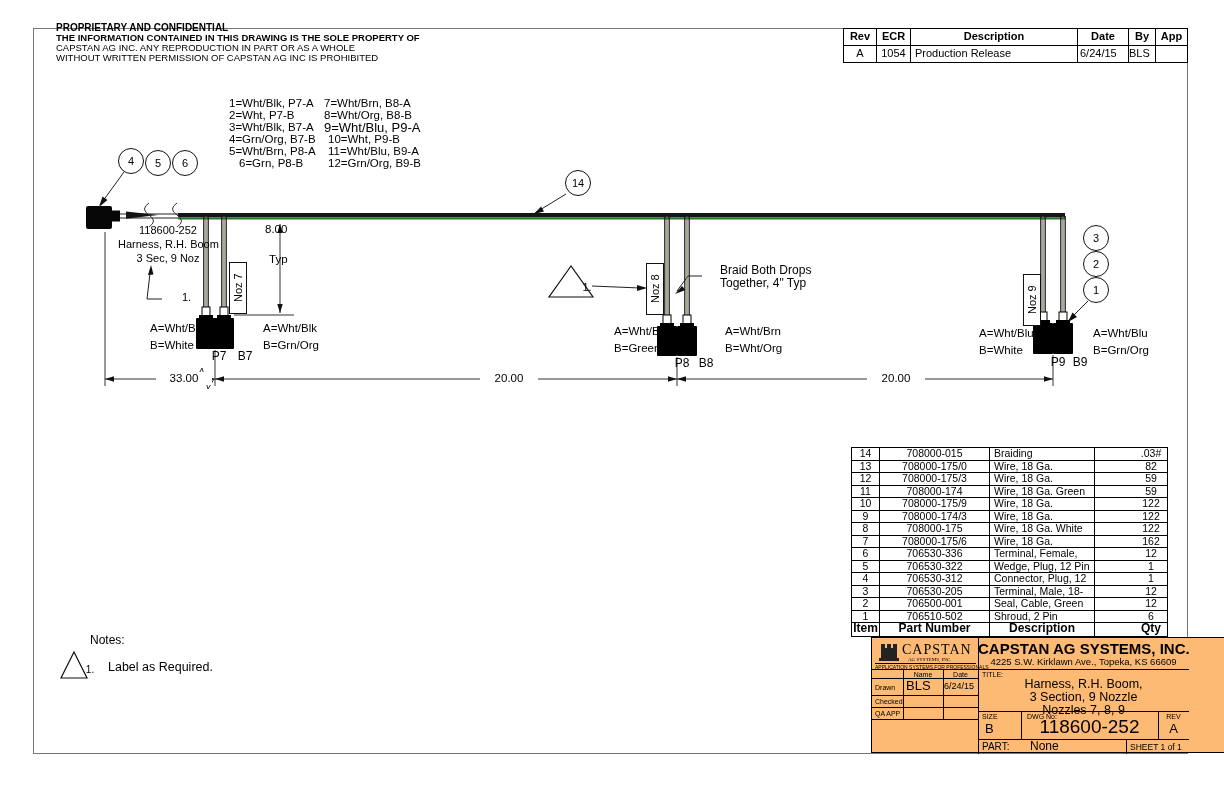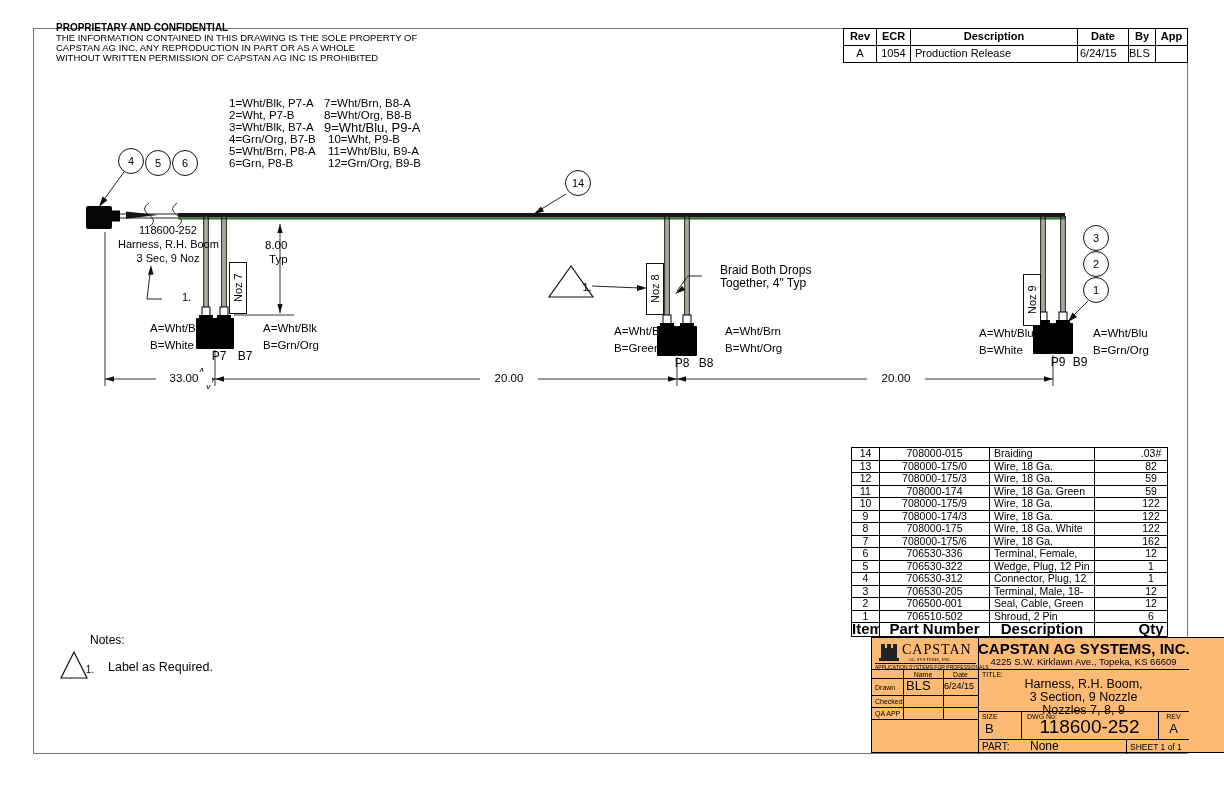--- a/index.html
+++ b/index.html
@@ -29,21 +29,21 @@
   .revtbl .c5{flex:1;text-align:center;}
   
   .parts{position:absolute;left:851px;top:447px;width:317px;height:190px;border:1px solid #000;box-sizing:border-box;background:#fff;}
   .parts .tr{display:flex;height:12.5px;border-bottom:1px solid #000;box-sizing:border-box;font-size:10.5px;line-height:11.5px;overflow:hidden;}
   .parts .td{border-right:1px solid #000;box-sizing:border-box;overflow:hidden;}
   .parts .td:last-child{border-right:none;}
   .parts .td:nth-child(1){width:28px;text-align:center;}
   .parts .td:nth-child(2){width:110px;text-align:center;}
   .parts .td:nth-child(3){flex:1;padding-left:4px;}
   .parts .td:nth-child(4){width:32px;text-align:center;margin-left:40px;}
-  .parts .tr.head{height:13px;font-weight:bold;border-bottom:none;font-size:15px;}
+  .parts .tr.head{height:13px;font-weight:bold;border-bottom:none;font-size:12px;}
   .parts .tr.head .td{text-align:center;padding-left:0;}
   
   .tblock{position:absolute;left:851px;top:637px;width:380px;height:116px;border:1px solid #000;box-sizing:border-box;background:#fdba74;margin-left:20px;}
   .tblock .ln{position:absolute;background:#000;}
   .tblock .tt{position:absolute;white-space:nowrap;line-height:1.05;}
 </style>
 </head>
 <body>
 
 <div class="svgwrap">
@@ -152,21 +152,21 @@
     <polygon points="677,379 668,376.3 668,381.7"></polygon>
     <polygon points="677,379 686,376.3 686,381.7"></polygon>
     <polygon points="1053,379 1044,376.3 1044,381.7"></polygon>
     <polygon points="280,224 277.3,233 282.7,233"></polygon>
     <polygon points="280,313 277.3,304 282.7,304"></polygon>
   </g>
 </svg>
 </div>
 
 <div class="t" style="left:40px;top:22px;font-size:10px;font-weight:bold;">PROPRIETARY AND CONFIDENTIAL</div>
-<div class="t" style="left:40px;top:33px;font-size:9.5px;">THE INFORMATION CONTAINED IN THIS DRAWING IS THE SOLE PROPERTY OF</div>
+<div class="t" style="left:40px;top:33px;font-size:9.5px;font-weight:bold;">THE INFORMATION CONTAINED IN THIS DRAWING IS THE SOLE PROPERTY OF</div>
 <div class="t" style="left:40px;top:43px;font-size:9.5px;">CAPSTAN AG INC. ANY REPRODUCTION IN PART OR AS A WHOLE</div>
 <div class="t" style="left:40px;top:53px;font-size:9.5px;">WITHOUT WRITTEN PERMISSION OF CAPSTAN AG INC IS PROHIBITED</div>
 
 <div class="revtbl">
   <div class="rrow hd">
     <div class="cell c0">Rev</div>
     <div class="cell c1">ECR</div>
     <div class="cell c2">Description</div>
     <div class="cell c3">Date</div>
     <div class="cell c4">By</div>
@@ -181,21 +181,21 @@
     <div class="cell c5"></div>
   </div>
 </div>
 
 <div>
   <div class="t" style="left:213px;top:97px;font-size:11.5px;">1=Wht/Blk, P7-A</div>
   <div class="t" style="left:213px;top:109px;font-size:11.5px;">2=Wht, P7-B</div>
   <div class="t" style="left:213px;top:121px;font-size:11.5px;">3=Wht/Blk, B7-A</div>
   <div class="t" style="left:213px;top:133px;font-size:11.5px;">4=Grn/Org, B7-B</div>
   <div class="t" style="left:213px;top:145px;font-size:11.5px;">5=Wht/Brn, P8-A</div>
-  <div class="t" style="left:213px;top:157px;font-size:11.5px;text-align:center;">6=Grn, P8-B</div>
+  <div class="t" style="left:223px;top:157px;font-size:11.5px;text-align:center;">6=Grn, P8-B</div>
   <div class="t" style="left:308px;top:97px;font-size:11.5px;">7=Wht/Brn, B8-A</div>
   <div class="t" style="left:308px;top:109px;font-size:11.5px;">8=Wht/Org, B8-B</div>
   <div class="t" style="left:308px;top:121px;font-size:13px;">9=Wht/Blu, P9-A</div>
   <div class="t" style="left:312px;top:133px;font-size:11.5px;">10=Wht, P9-B</div>
   <div class="t" style="left:312px;top:145px;font-size:11.5px;">11=Wht/Blu, B9-A</div>
   <div class="t" style="left:312px;top:157px;font-size:11.5px;">12=Grn/Org, B9-B</div>
 </div>
 
 <div class="balloon" style="left:118px;top:148px;">4</div>
 <div class="balloon" style="left:145px;top:150px;">5</div>
@@ -212,21 +212,21 @@
 </div>
 <div class="t" style="left:166px;top:291px;font-size:11px;">1.</div>
 
 <div class="nozbox" style="left:229px;top:262px;width:18px;height:52px;">Noz 7</div>
 <div class="nozbox" style="left:646px;top:263px;width:18px;height:52px;">Noz 8</div>
 <div class="nozbox" style="left:1023px;top:274px;width:18px;height:52px;">Noz 9</div>
 
 <div class="t" style="left:560px;top:281px;width:22px;text-align:center;font-size:11px;">1.</div>
 <div class="t" style="left:704px;top:264px;font-size:12px;">Braid Both Drops</div>
 <div class="t" style="left:704px;top:277px;font-size:12px;">Together, 4" Typ</div>
-<div class="t" style="left:249px;top:239px;font-size:11.5px;">8.00</div>
+<div class="t" style="left:249px;top:223px;font-size:11.5px;">8.00</div>
 <div class="t" style="left:253px;top:253px;font-size:11.5px;">Typ</div>
 <div class="t c dimtxt" style="left:140px;top:372px;width:50px;">33.00</div>
 <div class="t c dimtxt" style="left:464px;top:372px;width:52px;">20.00</div>
 <div class="t c dimtxt" style="left:851px;top:372px;width:52px;">20.00</div>
 
 <div>
   <div class="t" style="left:134px;top:322px;font-size:11.5px;">A=Wht/Blk</div>
   <div class="t" style="left:134px;top:339px;font-size:11.5px;">B=White</div>
   <div class="t" style="left:247px;top:322px;font-size:11.5px;">A=Wht/Blk</div>
   <div class="t" style="left:247px;top:339px;font-size:11.5px;">B=Grn/Org</div>

